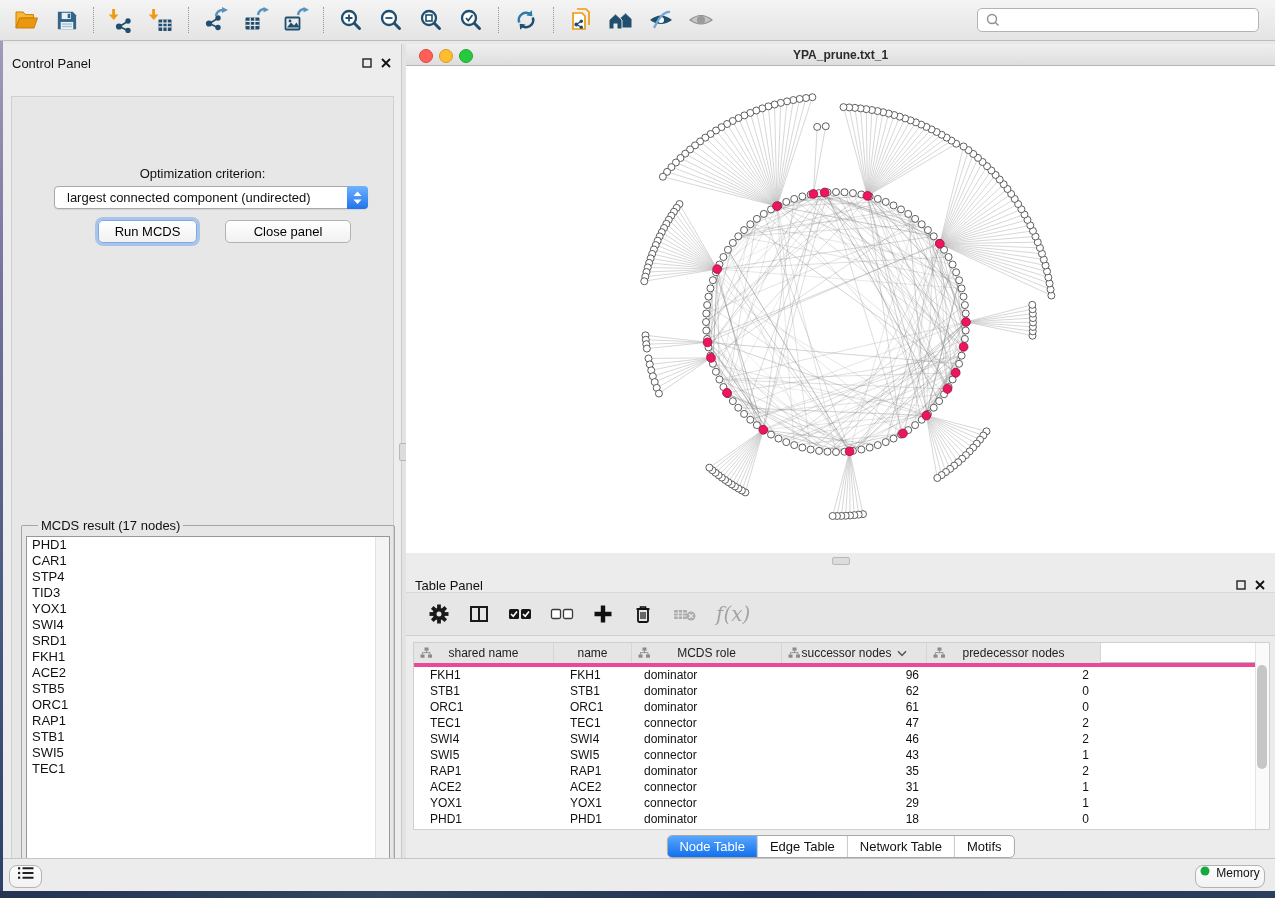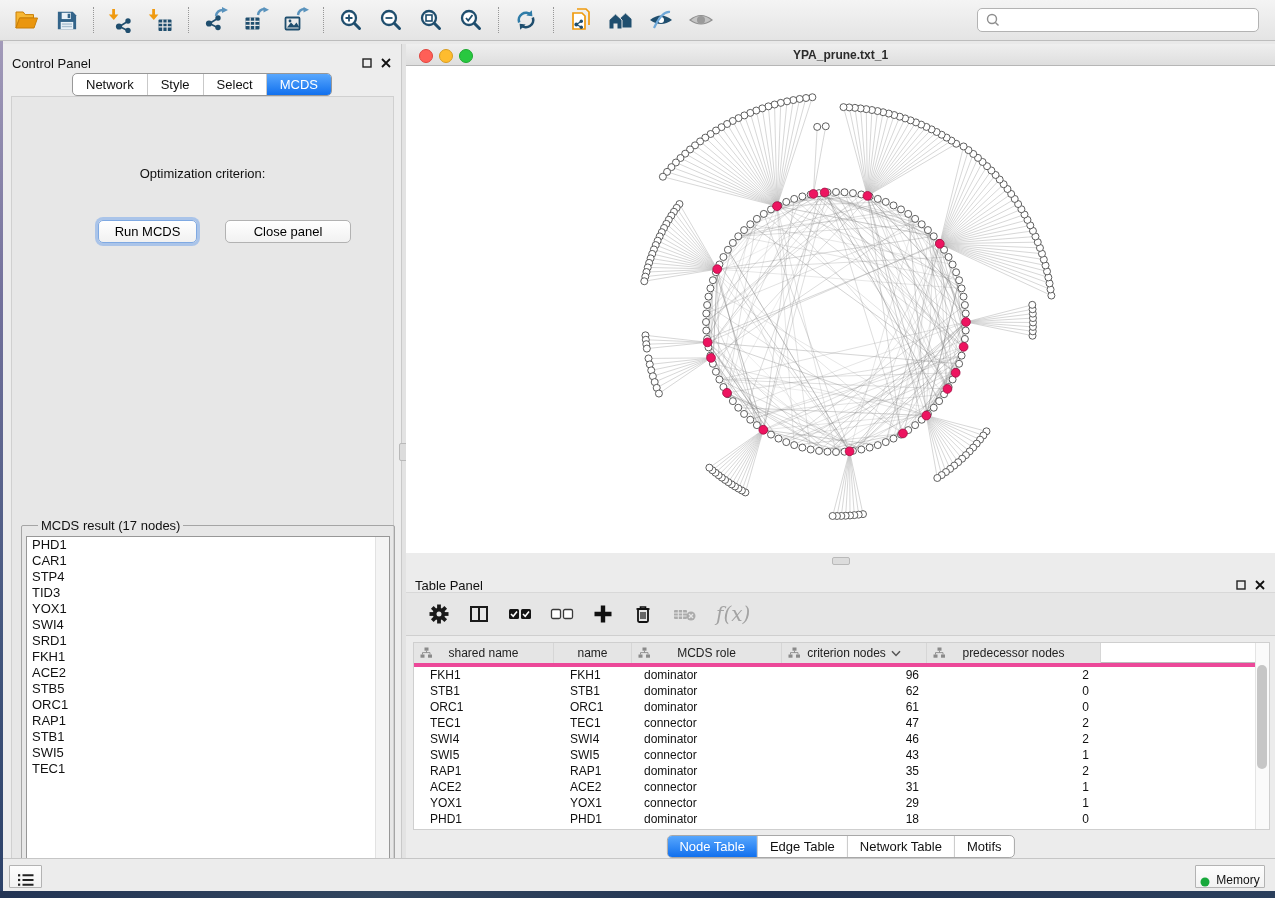--- a/index.html
+++ b/index.html
@@ -72,22 +72,22 @@
   .td{font-size:12px;line-height:16px;box-sizing:border-box;white-space:nowrap;overflow:hidden}
   .tscroll{position:absolute;right:0;top:0;width:13px;height:100%;background:#fafafa;border-left:1px solid #e4e4e4}
   .tthumb{position:absolute;left:1px;top:22px;width:10px;height:104px;background:#c6c6c6;border-radius:5px}
   .bot-tabs{position:absolute;left:50%;transform:translateX(-50%);top:269px;display:flex;height:21px;
             border:1px solid #a8a8a8;border-radius:5px;background:#fff;overflow:hidden}
   .bot-tab{font-size:13px;line-height:21px;padding:0 12px;border-left:1px solid #c9c9c9;white-space:nowrap}
   .bot-tab:first-child{border-left:none}
   .bot-tab.active{background:linear-gradient(#58a7fd,#1170ee);color:#fff}
   
   .statusbar{position:absolute;left:3px;top:858px;width:1272px;height:33px;background:#ececec;border-top:1px solid #c6c6c6;box-sizing:border-box}
-  .sq-btn{position:absolute;border:1px solid #b3b3b3;border-radius:1px;background:linear-gradient(#fdfdfd,#f2f2f2);
-          display:flex;align-items:flex-end;justify-content:center;box-sizing:border-box}
+  .sq-btn{position:absolute;border:1px solid #b3b3b3;border-radius:8px;background:linear-gradient(#fdfdfd,#f2f2f2);
+          display:flex;align-items:flex-start;justify-content:center;box-sizing:border-box}
   .mem-label{font-size:12px;margin-left:6px}
 </style>
 </head>
 <body>
 
 <div class="toolbar">
   <div class="tbtn">
     <svg width="26" height="26" viewBox="0 0 26 26">
       <path d="M3 21 V5 h7.2 l2 2.6 h8.3 V11 H6.6 L3 21 Z" fill="#f7b733" stroke="#c97f08" stroke-width="1"></path>
       <path d="M3 21 L6.6 11 H24.5 L21 21 Z" fill="#ea960e" stroke="#c97f08" stroke-width="1"></path>
@@ -239,28 +239,33 @@
     <span class="panel-title">Control Panel</span>
     <span class="pt-icons">
       <svg width="10" height="10" viewBox="0 0 10 10">
         <rect x="1" y="1" width="8" height="8" fill="none" stroke="#222" stroke-width="1.4"></rect>
       </svg>
       <svg width="10" height="10" viewBox="0 0 10 10">
         <path d="M1 1 L9 9 M9 1 L1 9" stroke="#111" stroke-width="1.8"></path>
       </svg>
     </span>
   </div>
-  <div class="seg-tabs" id="cp-tabs">
-      <div class="seg-tab">Network</div>
-      <div class="seg-tab">Style</div>
-      <div class="seg-tab">Select</div>
-      <div class="seg-tab active">MCDS</div>
-    </div>
   <div class="cp-box">
     <div class="opt-label">Optimization criterion:</div>
+    <div class="dropdown">
+      <span>largest connected component (undirected)</span>
+      <span class="dd-stepper">
+        <svg width="9" height="6" viewBox="0 0 9 6">
+            <path d="M0.5 5 L4.5 0.5 L8.5 5 Z" fill="#fff"></path>
+          </svg>
+        <svg width="9" height="6" viewBox="0 0 9 6">
+            <path d="M0.5 0.5 L4.5 5 L8.5 0.5 Z" fill="#fff"></path>
+          </svg>
+      </span>
+    </div>
     <button class="aqua-btn focused" style="left:86px;top:123px;width:99px">Run MCDS</button>
     <button class="aqua-btn" style="left:213px;top:123px;width:126px">Close panel</button>
     <fieldset class="mcds">
       <legend>MCDS result (17 nodes)</legend>
       <div class="listbox" id="mcds-list">
         <div class="list-scroll"></div>
       <div class="list-item">PHD1</div>
           <div class="list-item">CAR1</div>
           <div class="list-item">STP4</div>
           <div class="list-item">TID3</div>
@@ -1037,21 +1042,21 @@
           </svg>
           <span>MCDS role</span>
         </div>
         <div class="th" style="width: 145px;">
           <svg width="13" height="12" viewBox="0 0 13 12" class="mini">
             <rect x="4.5" y="0.5" width="4" height="3.2" fill="#8a8a8a"></rect>
             <rect x="0.5" y="7.5" width="4" height="3.2" fill="#8a8a8a"></rect>
             <rect x="8" y="7.5" width="4" height="3.2" fill="#8a8a8a"></rect>
             <path d="M6.5 3.7 V5.6 M2.5 7.5 V5.6 H10 V7.5" stroke="#8a8a8a" stroke-width="0.9" fill="none"></path>
           </svg>
-          <span>criterion nodes</span>
+          <span>successor nodes</span>
           <svg width="10" height="7" viewBox="0 0 10 7" style="margin-left: 5px;">
             <path d="M1 1.3 L5 5.5 L9 1.3" fill="none" stroke="#555" stroke-width="1.5"></path>
           </svg>
         </div>
         <div class="th" style="width: 174px;">
           <svg width="13" height="12" viewBox="0 0 13 12" class="mini">
             <rect x="4.5" y="0.5" width="4" height="3.2" fill="#8a8a8a"></rect>
             <rect x="0.5" y="7.5" width="4" height="3.2" fill="#8a8a8a"></rect>
             <rect x="8" y="7.5" width="4" height="3.2" fill="#8a8a8a"></rect>
             <path d="M6.5 3.7 V5.6 M2.5 7.5 V5.6 H10 V7.5" stroke="#8a8a8a" stroke-width="0.9" fill="none"></path>

